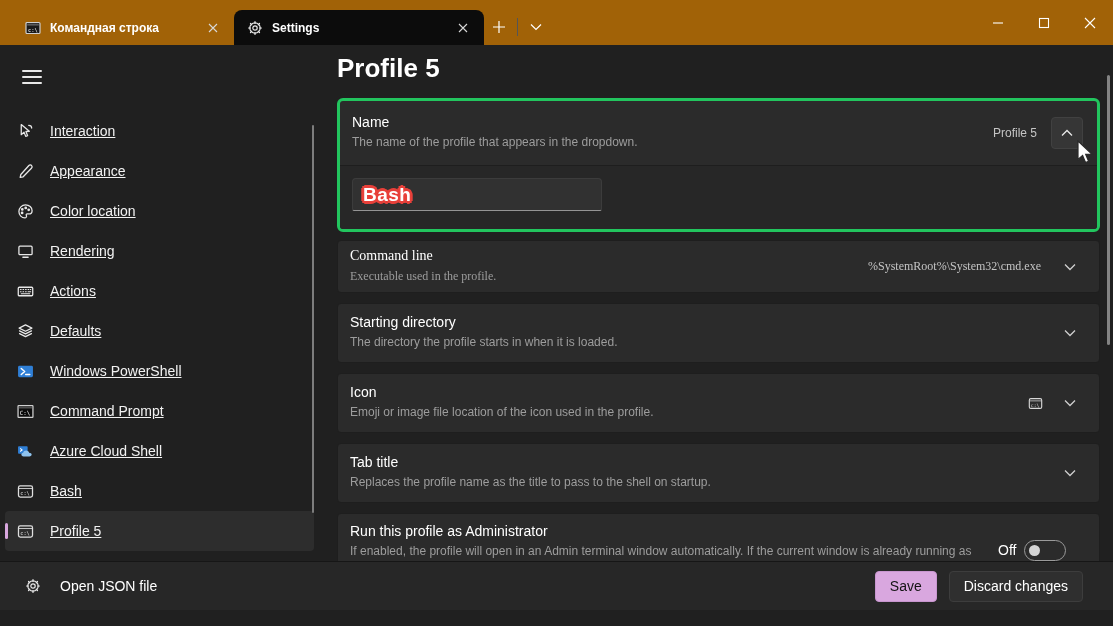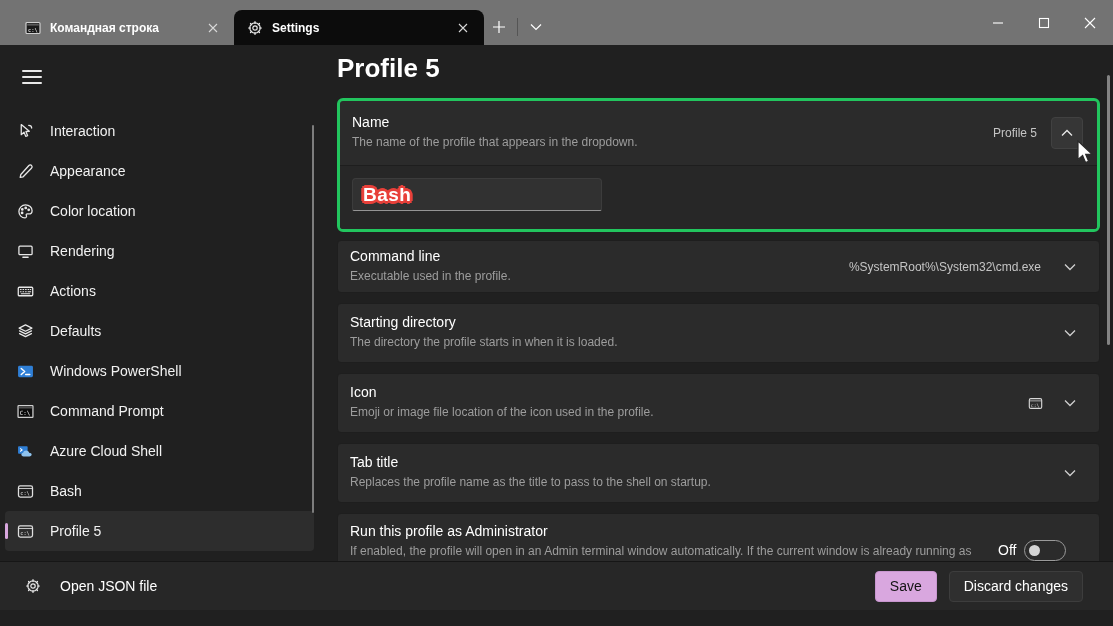--- a/index.html
+++ b/index.html
@@ -1,37 +1,37 @@
 <!DOCTYPE html>
 <html><head>
 <meta charset="utf-8">
 <style>
   * { margin:0; padding:0; box-sizing:border-box; }
   html,body { width:1113px; height:626px; overflow:hidden; background:#000; }
   body { font-family:"Liberation Sans","DejaVu Sans",sans-serif; }
   .window { position:relative; width:1113px; height:626px; background:#202020; overflow:hidden; }
 
   
-  .tabbar { position:absolute; top:0; left:0; width:1113px; height:45px; background:#737373; display:flex; align-items:flex-end; }
+  .tabbar { position:absolute; top:0; left:0; width:1113px; height:45px; background:#a16207; display:flex; align-items:flex-end; }
   .tab { height:35px; display:flex; align-items:center; gap:8px; padding:0 10px 0 12px; color:#fff; font-size:12px; }
   .tab.inactive { width:222px; margin-left:12px; }
   .tab.active { width:250px; background:#0c0c0c; border-radius:8px 8px 0 0; }
   .tab-label { flex:1; white-space:nowrap; overflow:hidden; font-weight:600; }
   .tab-close { width:22px; height:22px; display:flex; align-items:center; justify-content:center; border-radius:4px; }
   .tabbar-btn { width:30px; height:30px; margin-bottom:3px; display:flex; align-items:center; justify-content:center; color:#fff; }
   .vdivider { width:1px; height:18px; background:#555; margin:0 3px 9px 3px; }
   .win-controls { margin-left:auto; display:flex; height:45px; align-self:flex-start; }
   .win-btn { width:46px; height:45px; display:flex; align-items:center; justify-content:center; color:#fff; }
 
   
   .body-area { position:absolute; top:45px; left:0; right:0; bottom:49px; display:flex; }
   .sidebar { position:relative; width:320px; flex:none; padding-top:8px; }
   .hamburger { margin:8px 0 18px 14px; width:36px; height:32px; display:flex; flex-direction:column; justify-content:center; gap:4px; padding:0 8px; border-radius:4px; }
   .hamburger span { display:block; height:2px; background:#e8e8e8; border-radius:1px; }
-  .nav-item { position:relative; height:40px; margin:0 6px 0 5px; display:flex; align-items:center; gap:16px; padding-left:11px; border-radius:4px; color:#f2f2f2; font-size:14px; }
+  .nav-item { position:relative; height:40px; margin:0 6px 0 5px; display:flex; align-items:center; gap:16px; padding-left:11px; border-radius:4px; color:#f2f2f2; font-size:14px;text-decoration:underline; }
   .nav-item.selected { background:#2d2d2d; }
   .nav-item .accent-bar { position:absolute; left:0; top:12px; width:3px; height:16px; border-radius:2px; background:#d9a7df; }
   .nav-icon { width:18px; height:18px; display:flex; align-items:center; justify-content:center; flex:none; }
   .section-header { height:40px; display:flex; align-items:center; padding-left:16px; color:#fff; font-size:14px; font-weight:700; }
   .sidebar-scroll { position:absolute; top:80px; right:6px; width:2px; height:388px; background:#7d7d7d; border-radius:2px; }
 
   
   .main { position:relative; flex:1; padding:4px 13px 0 17px; }
   .page-title { color:#fff; font-size:26px; font-weight:700; margin:4px 0 14px 0; }
   .card { position:relative; background:#2b2b2b; border:1px solid #1e1e1e; border-radius:4px; margin-bottom:10px;
@@ -277,21 +277,21 @@
               </svg>
           </span>
         </div>
         <div class="name-content">
           <div class="name-input">
             <span class="annotated-text">Bash</span>
           </div>
         </div>
       </div>
 
-      <div class="card" style="height:53px;">
+      <div class="card" style="height:53px;font-family:Liberation Serif, serif;">
         <div class="card-text">
           <div class="card-title">Command line</div>
           <div class="card-desc">Executable used in the profile.</div>
         </div>
         <span class="card-value">%SystemRoot%\System32\cmd.exe</span>
         <span class="chev-box">
           <svg width="12" height="8" viewBox="0 0 12 8">
               <path d="M1,1.5 L6,6.5 L11,1.5" stroke="currentColor" stroke-width="1.3" fill="none"></path>
             </svg>
         </span>

